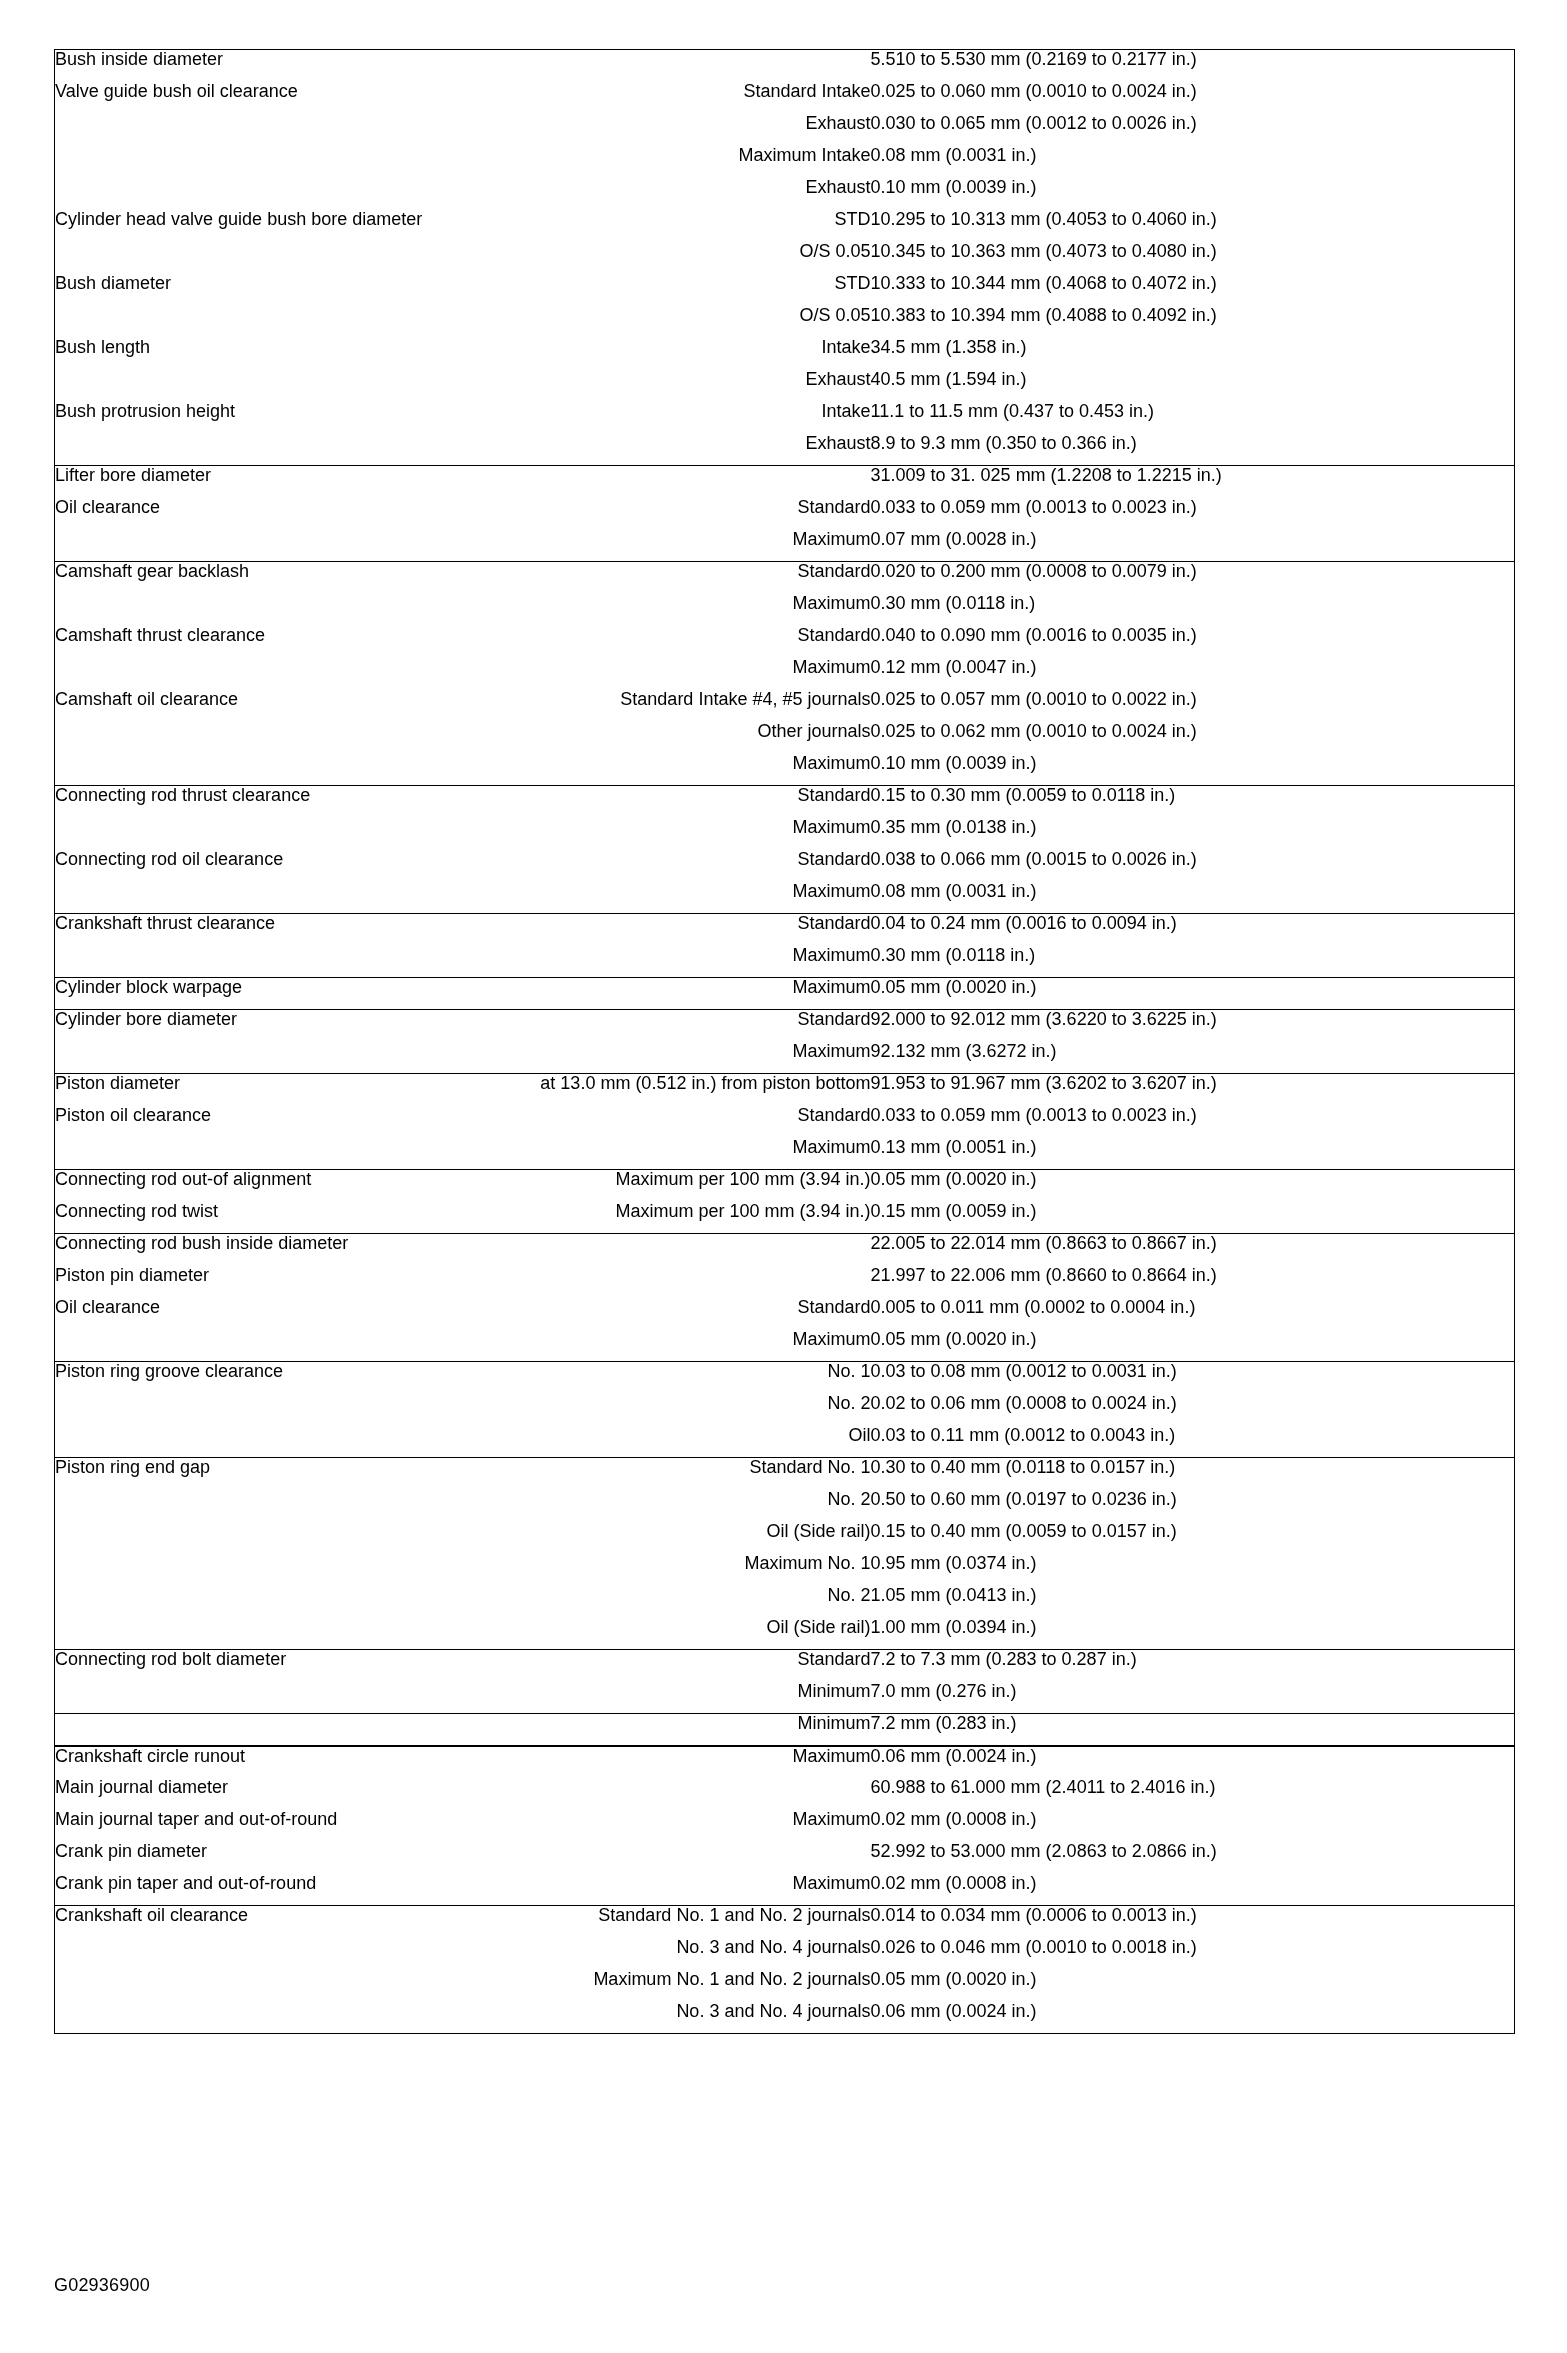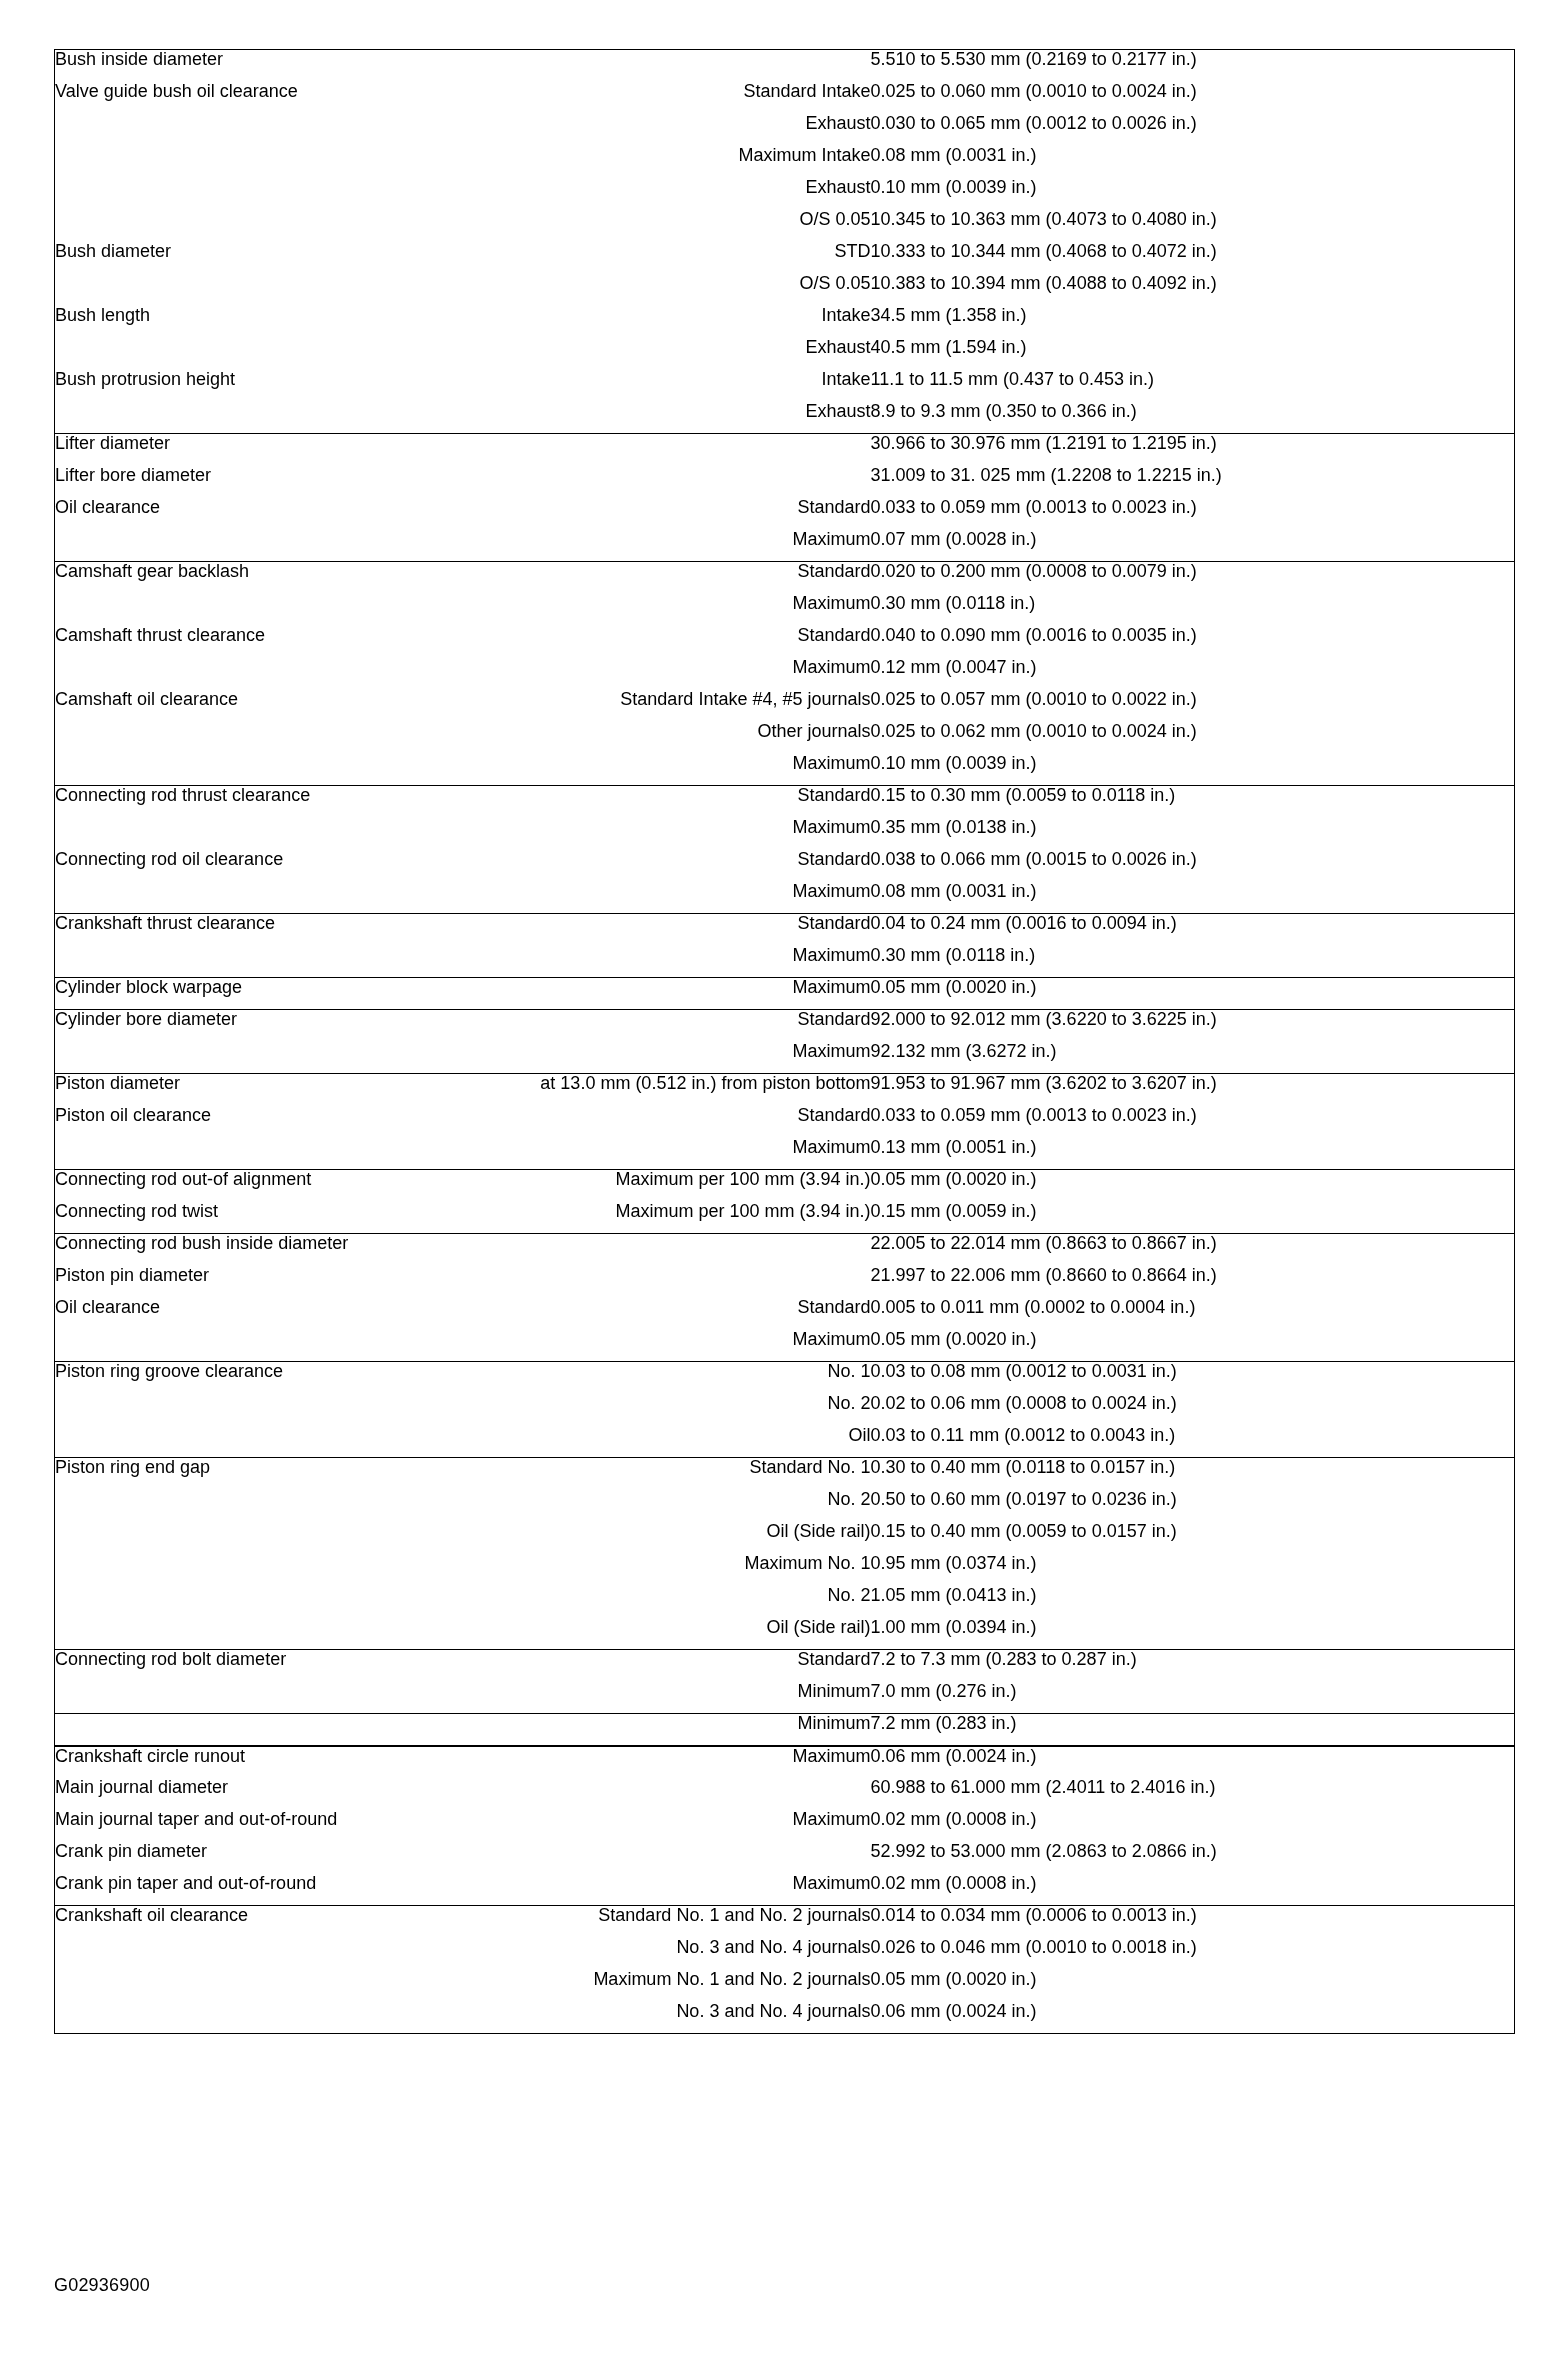--- a/index.html
+++ b/index.html
@@ -102,20 +102,25 @@
           <td class="rowcell c-left"></td>
           <td class="rowcell c-mid">Maximum Intake</td>
           <td class="rowcell c-right">0.08 mm (0.0031 in.)</td>
         </tr>
         <tr>
           <td class="rowcell c-left"></td>
           <td class="rowcell c-mid">Exhaust</td>
           <td class="rowcell c-right">0.10 mm (0.0039 in.)</td>
         </tr>
         <tr>
+          <td class="rowcell c-left">Cylinder head valve guide bush bore diameter</td>
+          <td class="rowcell c-mid">STD</td>
+          <td class="rowcell c-right">10.295 to 10.313 mm (0.4053 to 0.4060 in.)</td>
+        </tr>
+        <tr>
           <td class="rowcell c-left"></td>
           <td class="rowcell c-mid">O/S 0.05</td>
           <td class="rowcell c-right">10.345 to 10.363 mm (0.4073 to 0.4080 in.)</td>
         </tr>
         <tr>
           <td class="rowcell c-left">Bush diameter</td>
           <td class="rowcell c-mid">STD</td>
           <td class="rowcell c-right">10.333 to 10.344 mm (0.4068 to 0.4072 in.)</td>
         </tr>
         <tr>
@@ -138,25 +143,20 @@
           <td class="rowcell c-mid">Intake</td>
           <td class="rowcell c-right">11.1 to 11.5 mm (0.437 to 0.453 in.)</td>
         </tr>
         <tr>
           <td class="rowcell c-left"></td>
           <td class="rowcell c-mid">Exhaust</td>
           <td class="rowcell c-right">8.9 to 9.3 mm (0.350 to 0.366 in.)</td>
         </tr>
       </tbody>
       <tbody class="group">
-        <tr>
-          <td class="rowcell c-left">Lifter diameter</td>
-          <td class="rowcell c-mid"></td>
-          <td class="rowcell c-right">30.966 to 30.976 mm (1.2191 to 1.2195 in.)</td>
-        </tr>
         <tr>
           <td class="rowcell c-left">Lifter bore diameter</td>
           <td class="rowcell c-mid"></td>
           <td class="rowcell c-right">31.009 to 31. 025 mm (1.2208 to 1.2215 in.)</td>
         </tr>
         <tr>
           <td class="rowcell c-left">Oil clearance</td>
           <td class="rowcell c-mid">Standard</td>
           <td class="rowcell c-right">0.033 to 0.059 mm (0.0013 to 0.0023 in.)</td>
         </tr>

